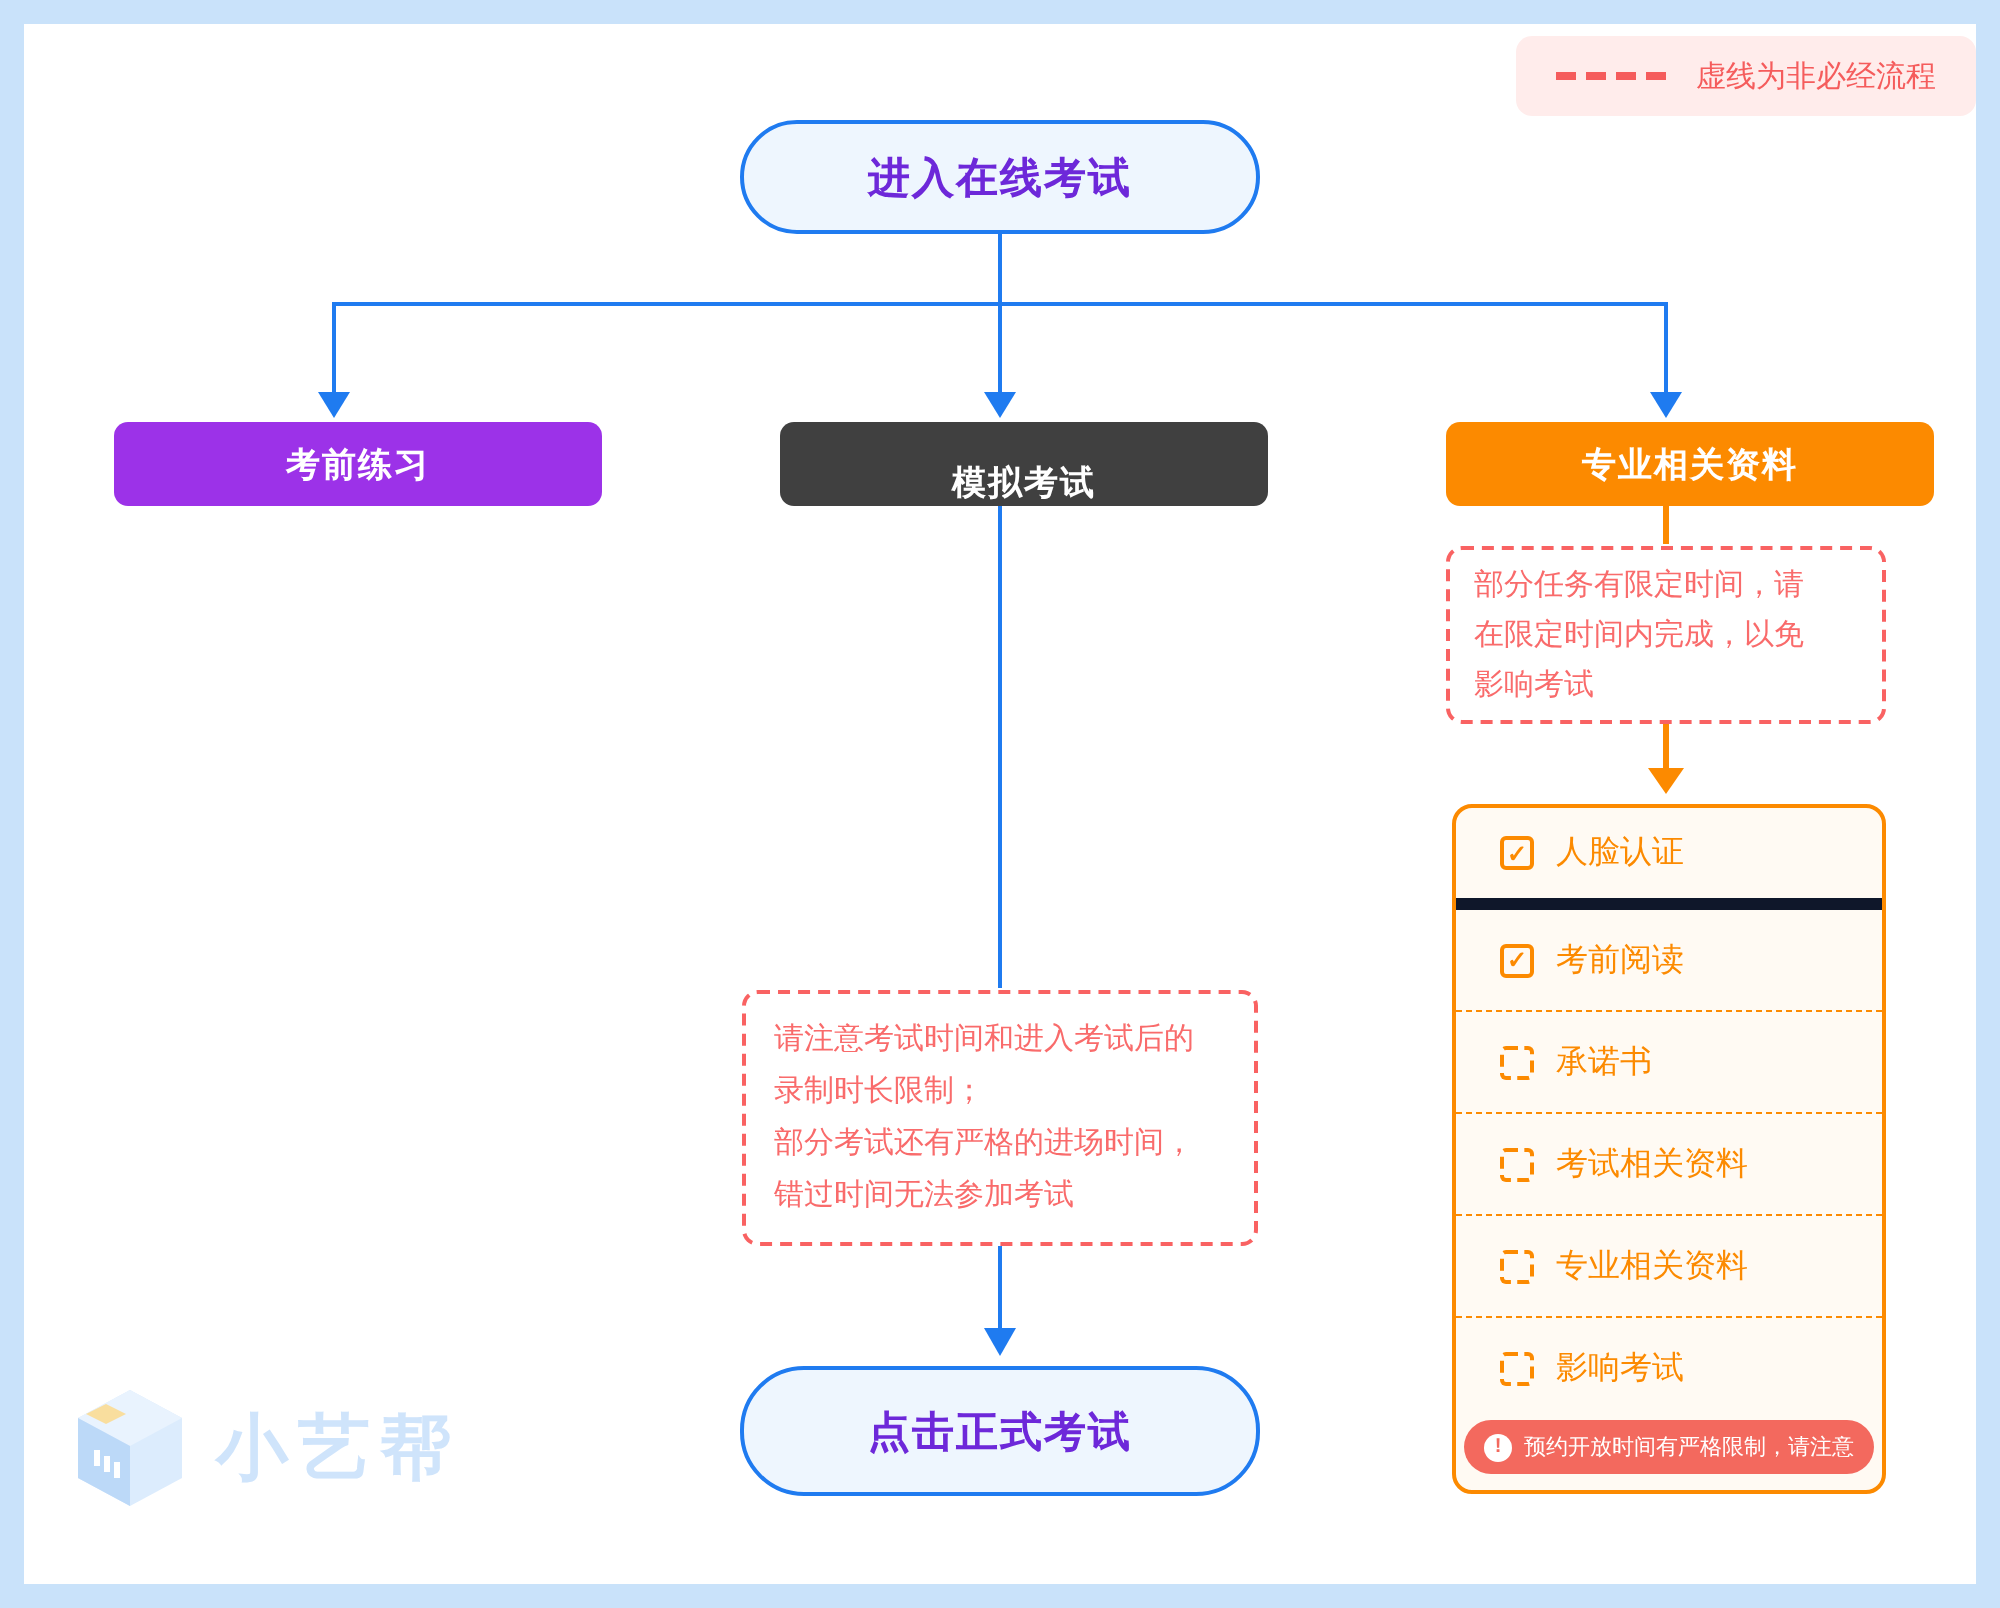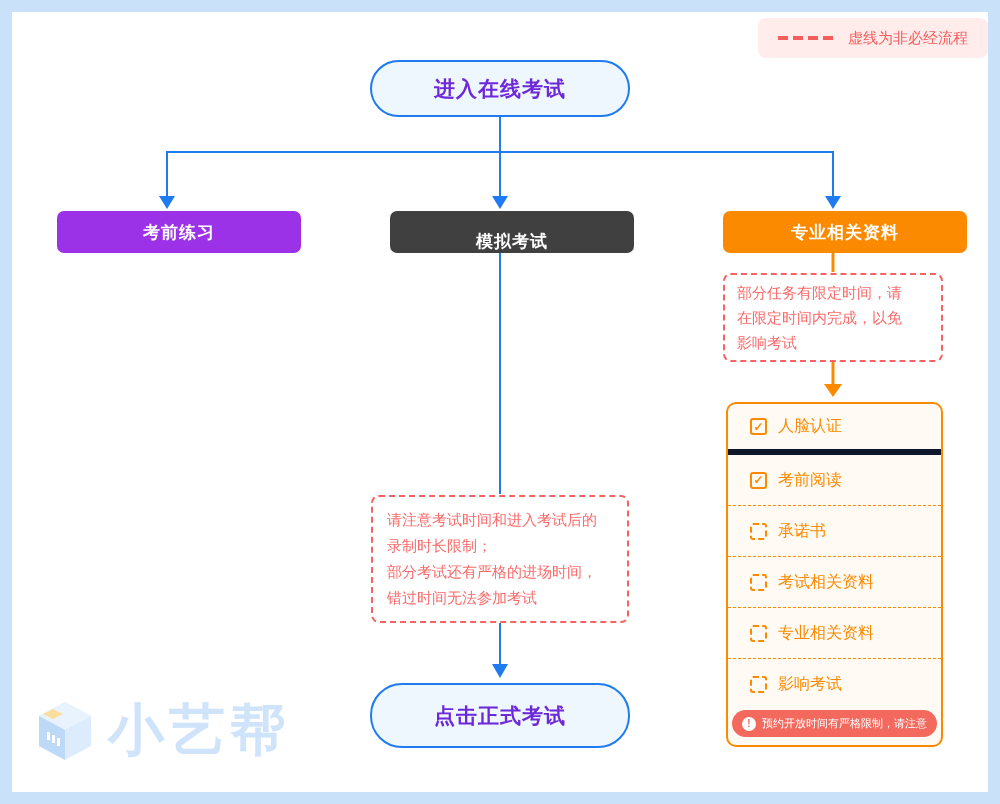--- a/index.html
+++ b/index.html
@@ -75,21 +75,21 @@
     display:flex;align-items:center;gap:6px;color:#ffffff;font-size:11px;white-space:nowrap;
   }
   .badge-icon{
     width:14px;height:14px;border-radius:50%;background:#ffffff;flex:0 0 auto;
     display:flex;align-items:center;justify-content:center;
   }
   .badge-icon::after{content:"!";color:#f3695e;font-size:10px;font-weight:bold;line-height:1;}
 
   
   .logo{position:absolute;left:36px;top:693px;z-index:2;display:flex;align-items:center;gap:14px;}
-  .logo-text{color:#cfe4fb;font-size:56px;font-weight:700;letter-spacing:5px;}
+  .logo-text{color:#cfe4fb;font-size:36px;font-weight:700;letter-spacing:5px;}
 </style>
 </head>
 <body>
 
 <div class="canvas"></div>
 
 <svg class="overlay" width="1000" height="804" viewBox="0 0 1000 804">
   <g stroke="#1f7bf0" stroke-width="2" fill="none">
     <path d="M500,117 L500,152"></path>
     <path d="M166,152 L834,152"></path>

